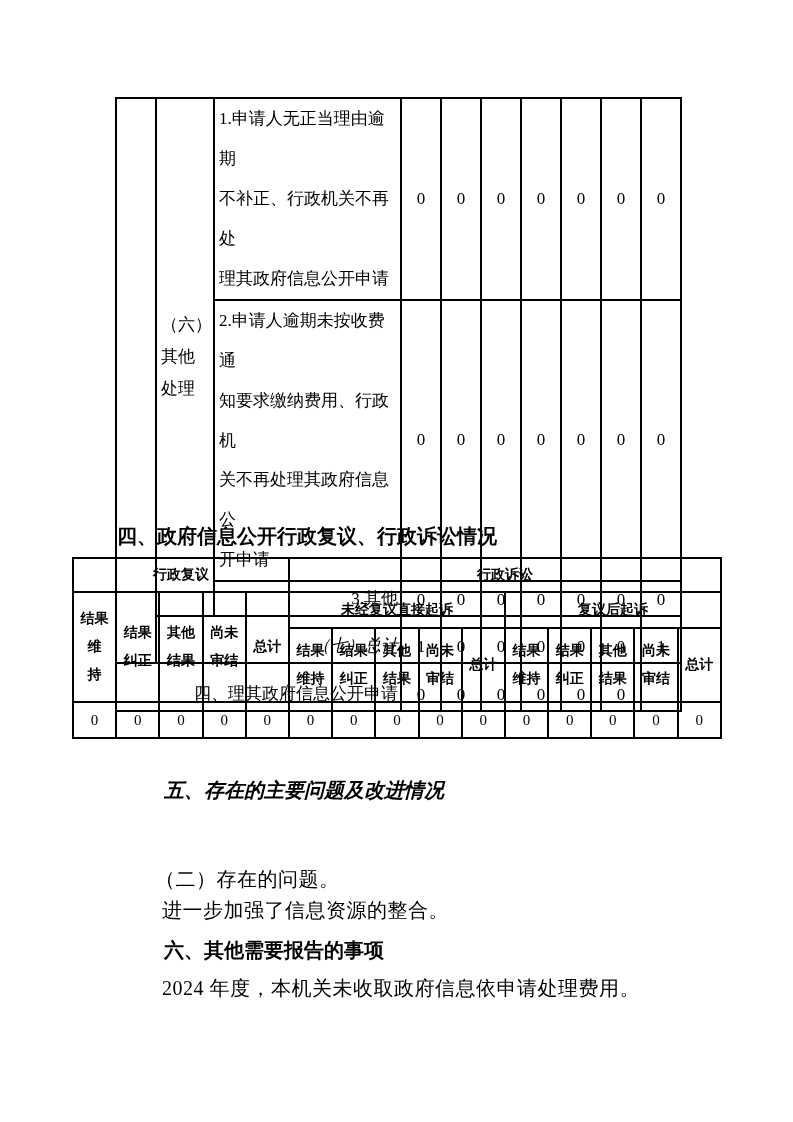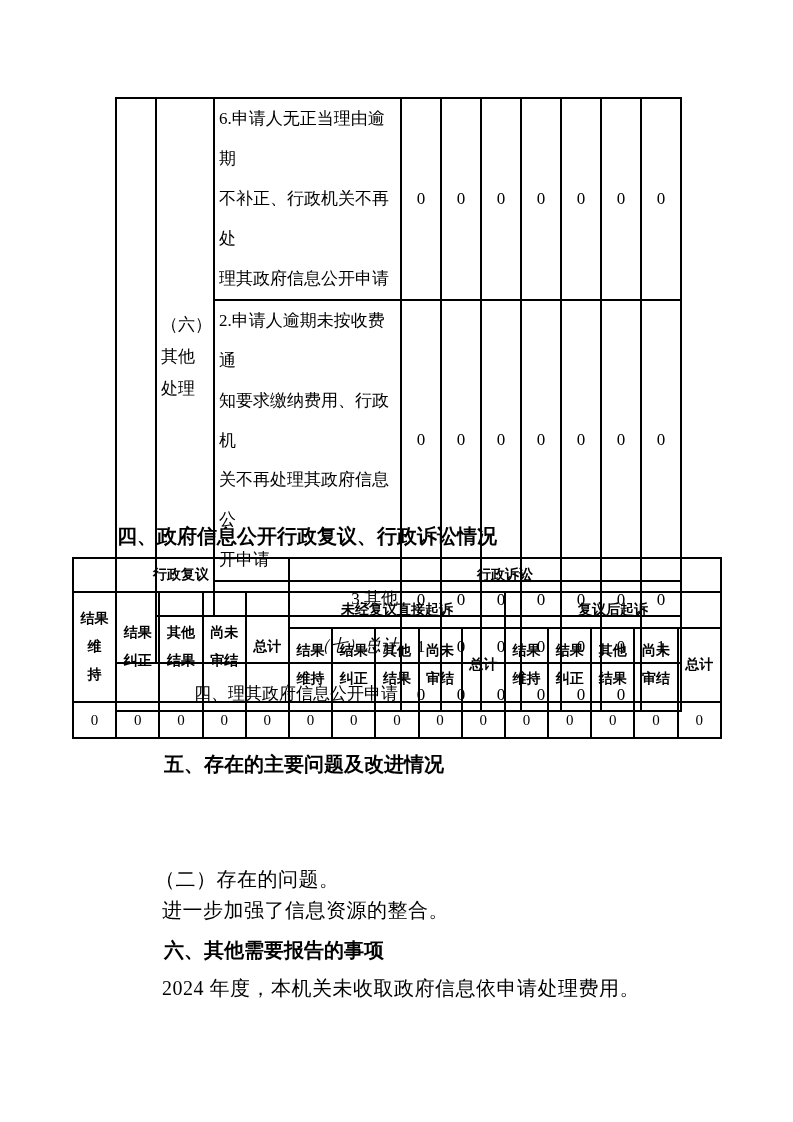--- a/index.html
+++ b/index.html
@@ -100,21 +100,21 @@
     white-space: nowrap;
   }
   .para {
     position: absolute;
     font-size: 20px;
     white-space: nowrap;
     letter-spacing: 0.5px;
   }
 
   #h-four  { left: 117px; top: 523px; }
-  #h-five  { left: 164px; top: 751px; }
+  #h-five  { left: 164px; top: 777px; font-style: italic; }
   #p-issue-h { left: 155px; top: 789px; }
   #p-issue-t { left: 162px; top: 826px; }
   #p-impr-h  { left: 155px; top: 866px; }
   #p-impr-t  { left: 162px; top: 897px; }
   #h-six   { left: 164px; top: 937px; }
   #p-six-t { left: 162px; top: 975px; }
 </style>
 </head>
 <body>
 
@@ -132,21 +132,21 @@
         <col style="width:40px">
         <col style="width:40px">
       <col style="width:40px">
     </colgroup>
     <tbody>
       <tr style="height:119px">
         <td class="stub" rowspan="4"></td>
         <td class="group" rowspan="3">（六）
 其他
 处理</td>
-        <td class="desc">6.申请人无正当理由逾期
+        <td class="desc">1.申请人无正当理由逾期
 不补正、行政机关不再处
 理其政府信息公开申请</td>
         <td class="val">0</td>
         <td class="val">0</td>
         <td class="val">0</td>
         <td class="val">0</td>
         <td class="val">0</td>
         <td class="val">0</td>
         <td class="val">0</td>
       </tr>

